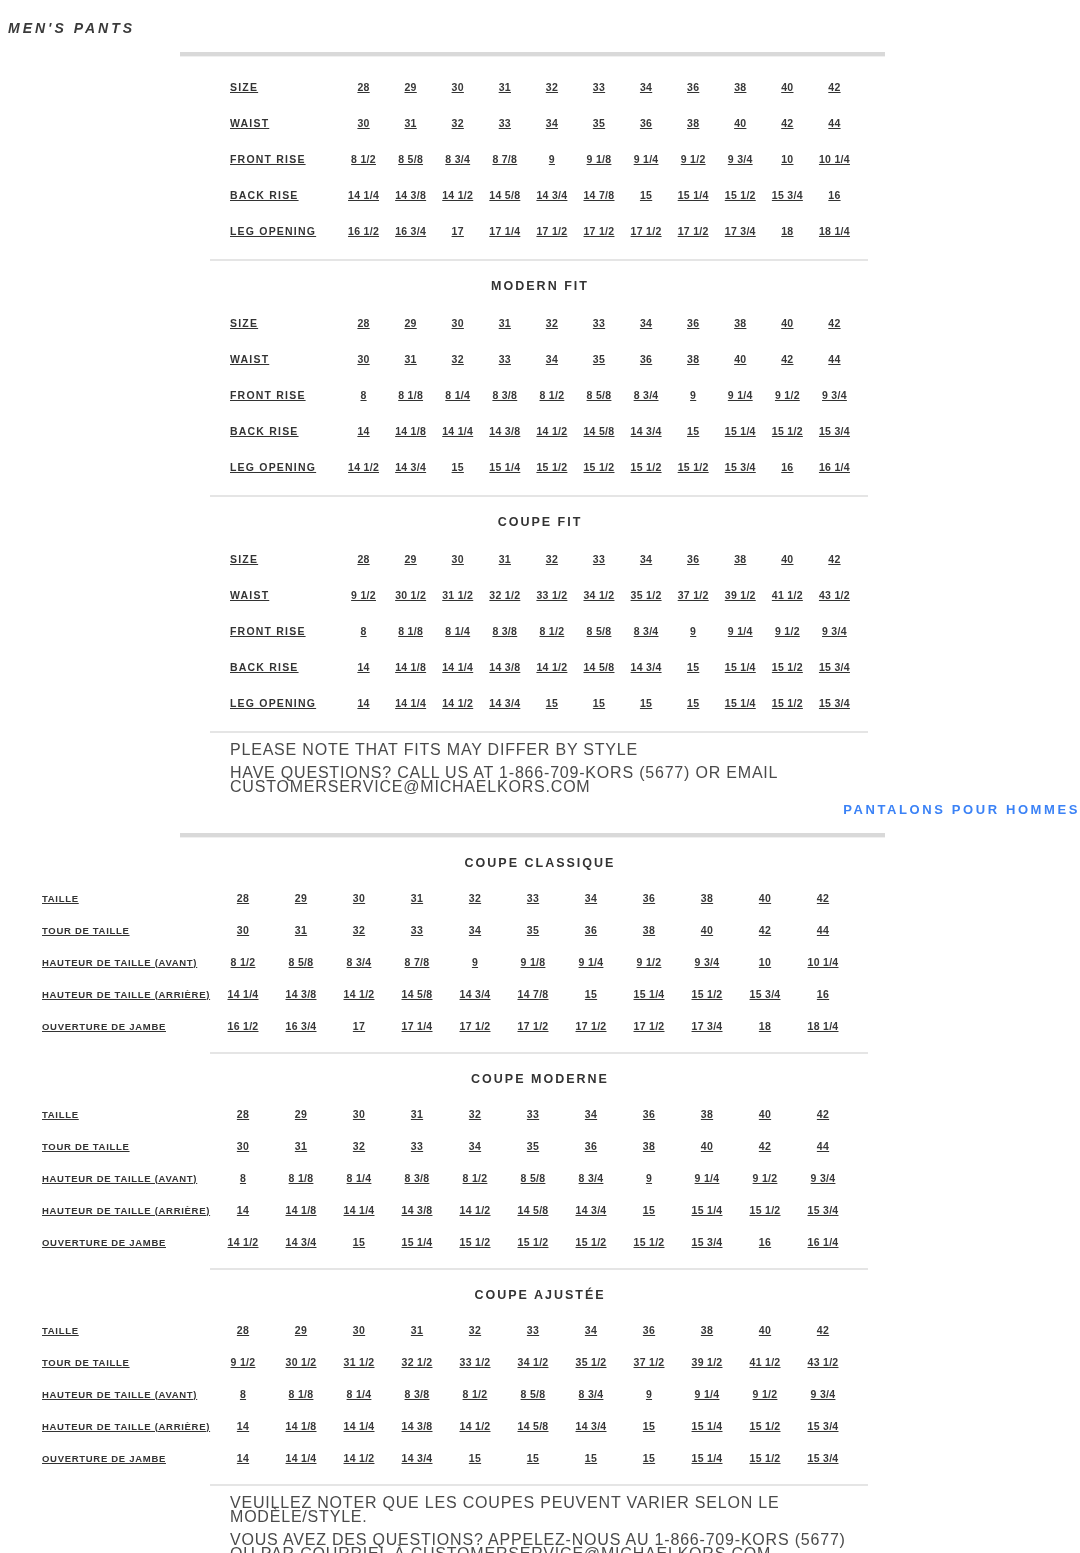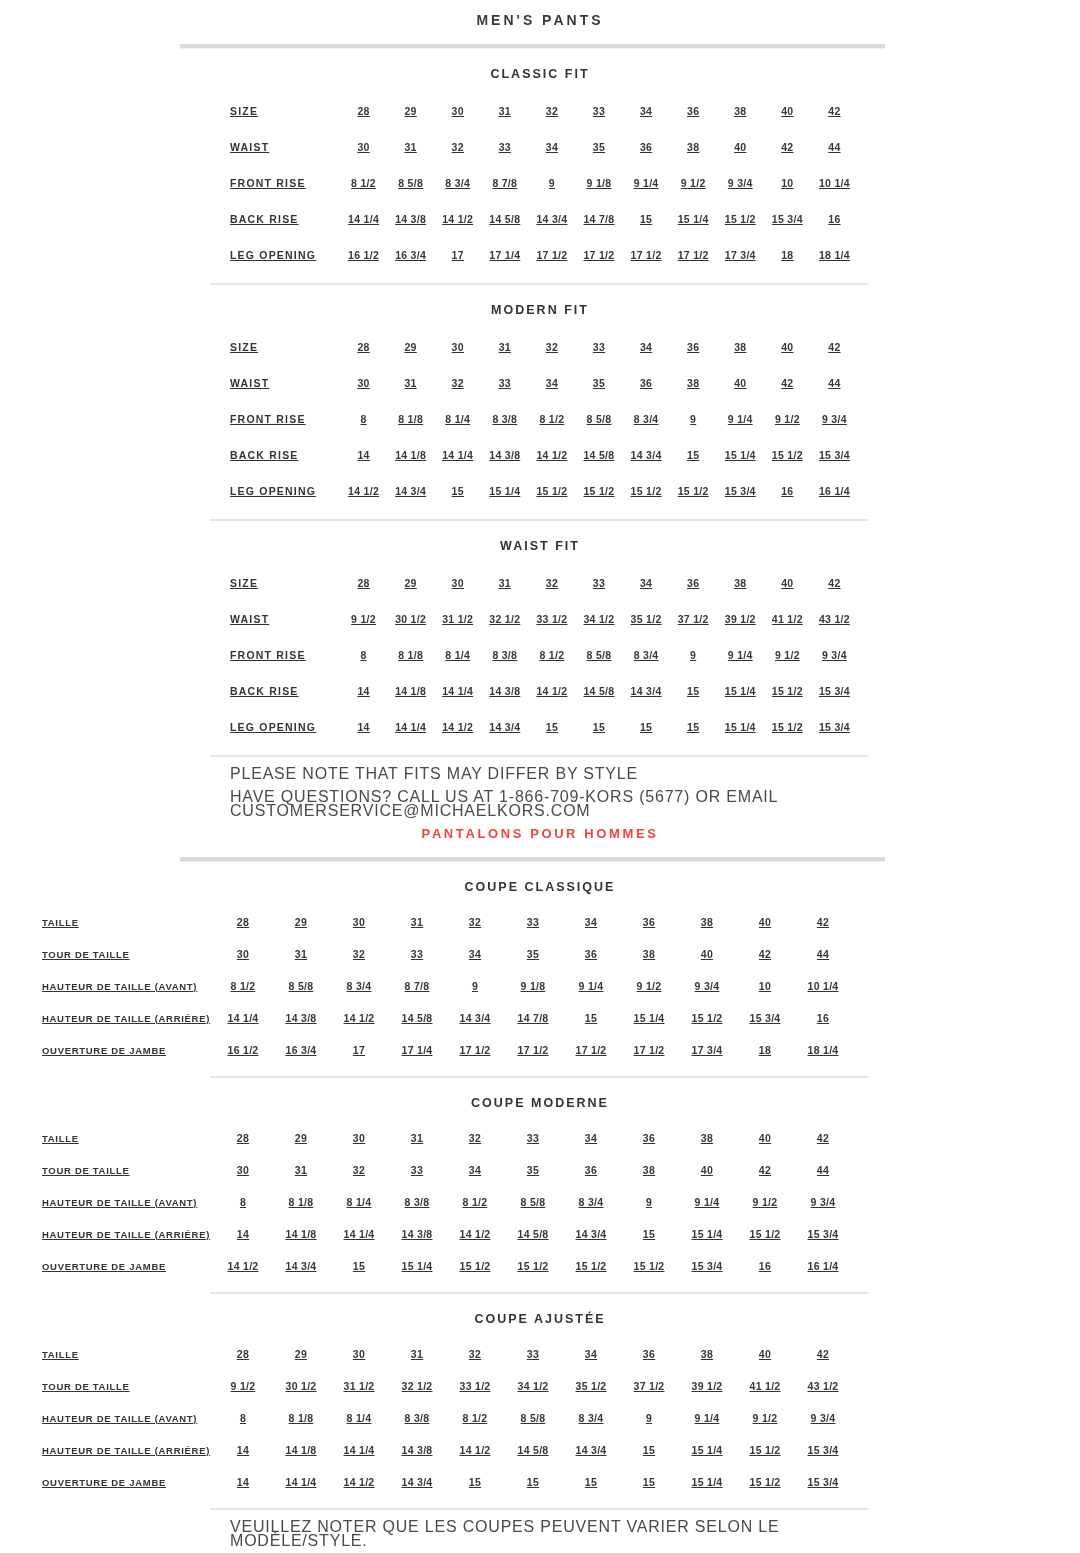--- a/index.html
+++ b/index.html
@@ -11,34 +11,35 @@
   }
   .page {
     width: 1080px;
     min-height: 1553px;
     margin: 0 auto;
     background: #ffffff;
     padding-top: 12px;
     box-sizing: border-box;
   }
   .page-title {
-    margin: 0;
-    text-align: center;
+    margin: 8px;
+    text-align: left;
     font-size: 14px;
     font-weight: 700;
     letter-spacing: 3px;
     color: #3a3a3a;
+    font-style: italic;
   }
   .fr-page-title {
     margin: 8px 0 0 0;
-    text-align: center;
+    text-align: right;
     font-size: 13px;
     font-weight: 700;
     letter-spacing: 2.6px;
-    color: #ef4444;
+    color: #3b82f6;
   }
   .divider-thick {
     height: 4px;
     background: #d9d9d9;
     border-bottom: 1px solid #f0f0f0;
     margin: 16px 195px 0 180px;
   }
   .divider-thin {
     height: 2px;
     background: #e5e5e5;
@@ -109,21 +110,20 @@
 </head>
 <body>
 
 <div class="page">
 
   <h1 class="page-title">MEN'S PANTS</h1>
   <div class="divider-thick"></div>
 
   <div class="tables lang-en">
   <section class="fit-section">
-    <h2 class="fit-title">CLASSIC FIT</h2>
     <div class="rows">
   <div class="trow">
     <div class="tlabel">SIZE</div>
     <div class="tcells">
               <div class="tcell">28</div>
               <div class="tcell">29</div>
               <div class="tcell">30</div>
               <div class="tcell">31</div>
               <div class="tcell">32</div>
               <div class="tcell">33</div>
@@ -291,21 +291,21 @@
               <div class="tcell">15 3/4</div>
               <div class="tcell">16</div>
               <div class="tcell">16 1/4</div>
             </div>
   </div>
 </div>
     <div class="divider-thin"></div>
   </section>
 
   <section class="fit-section">
-    <h2 class="fit-title">WAIST FIT</h2>
+    <h2 class="fit-title">COUPE FIT</h2>
     <div class="rows">
   <div class="trow">
     <div class="tlabel">SIZE</div>
     <div class="tcells">
               <div class="tcell">28</div>
               <div class="tcell">29</div>
               <div class="tcell">30</div>
               <div class="tcell">31</div>
               <div class="tcell">32</div>
               <div class="tcell">33</div>

